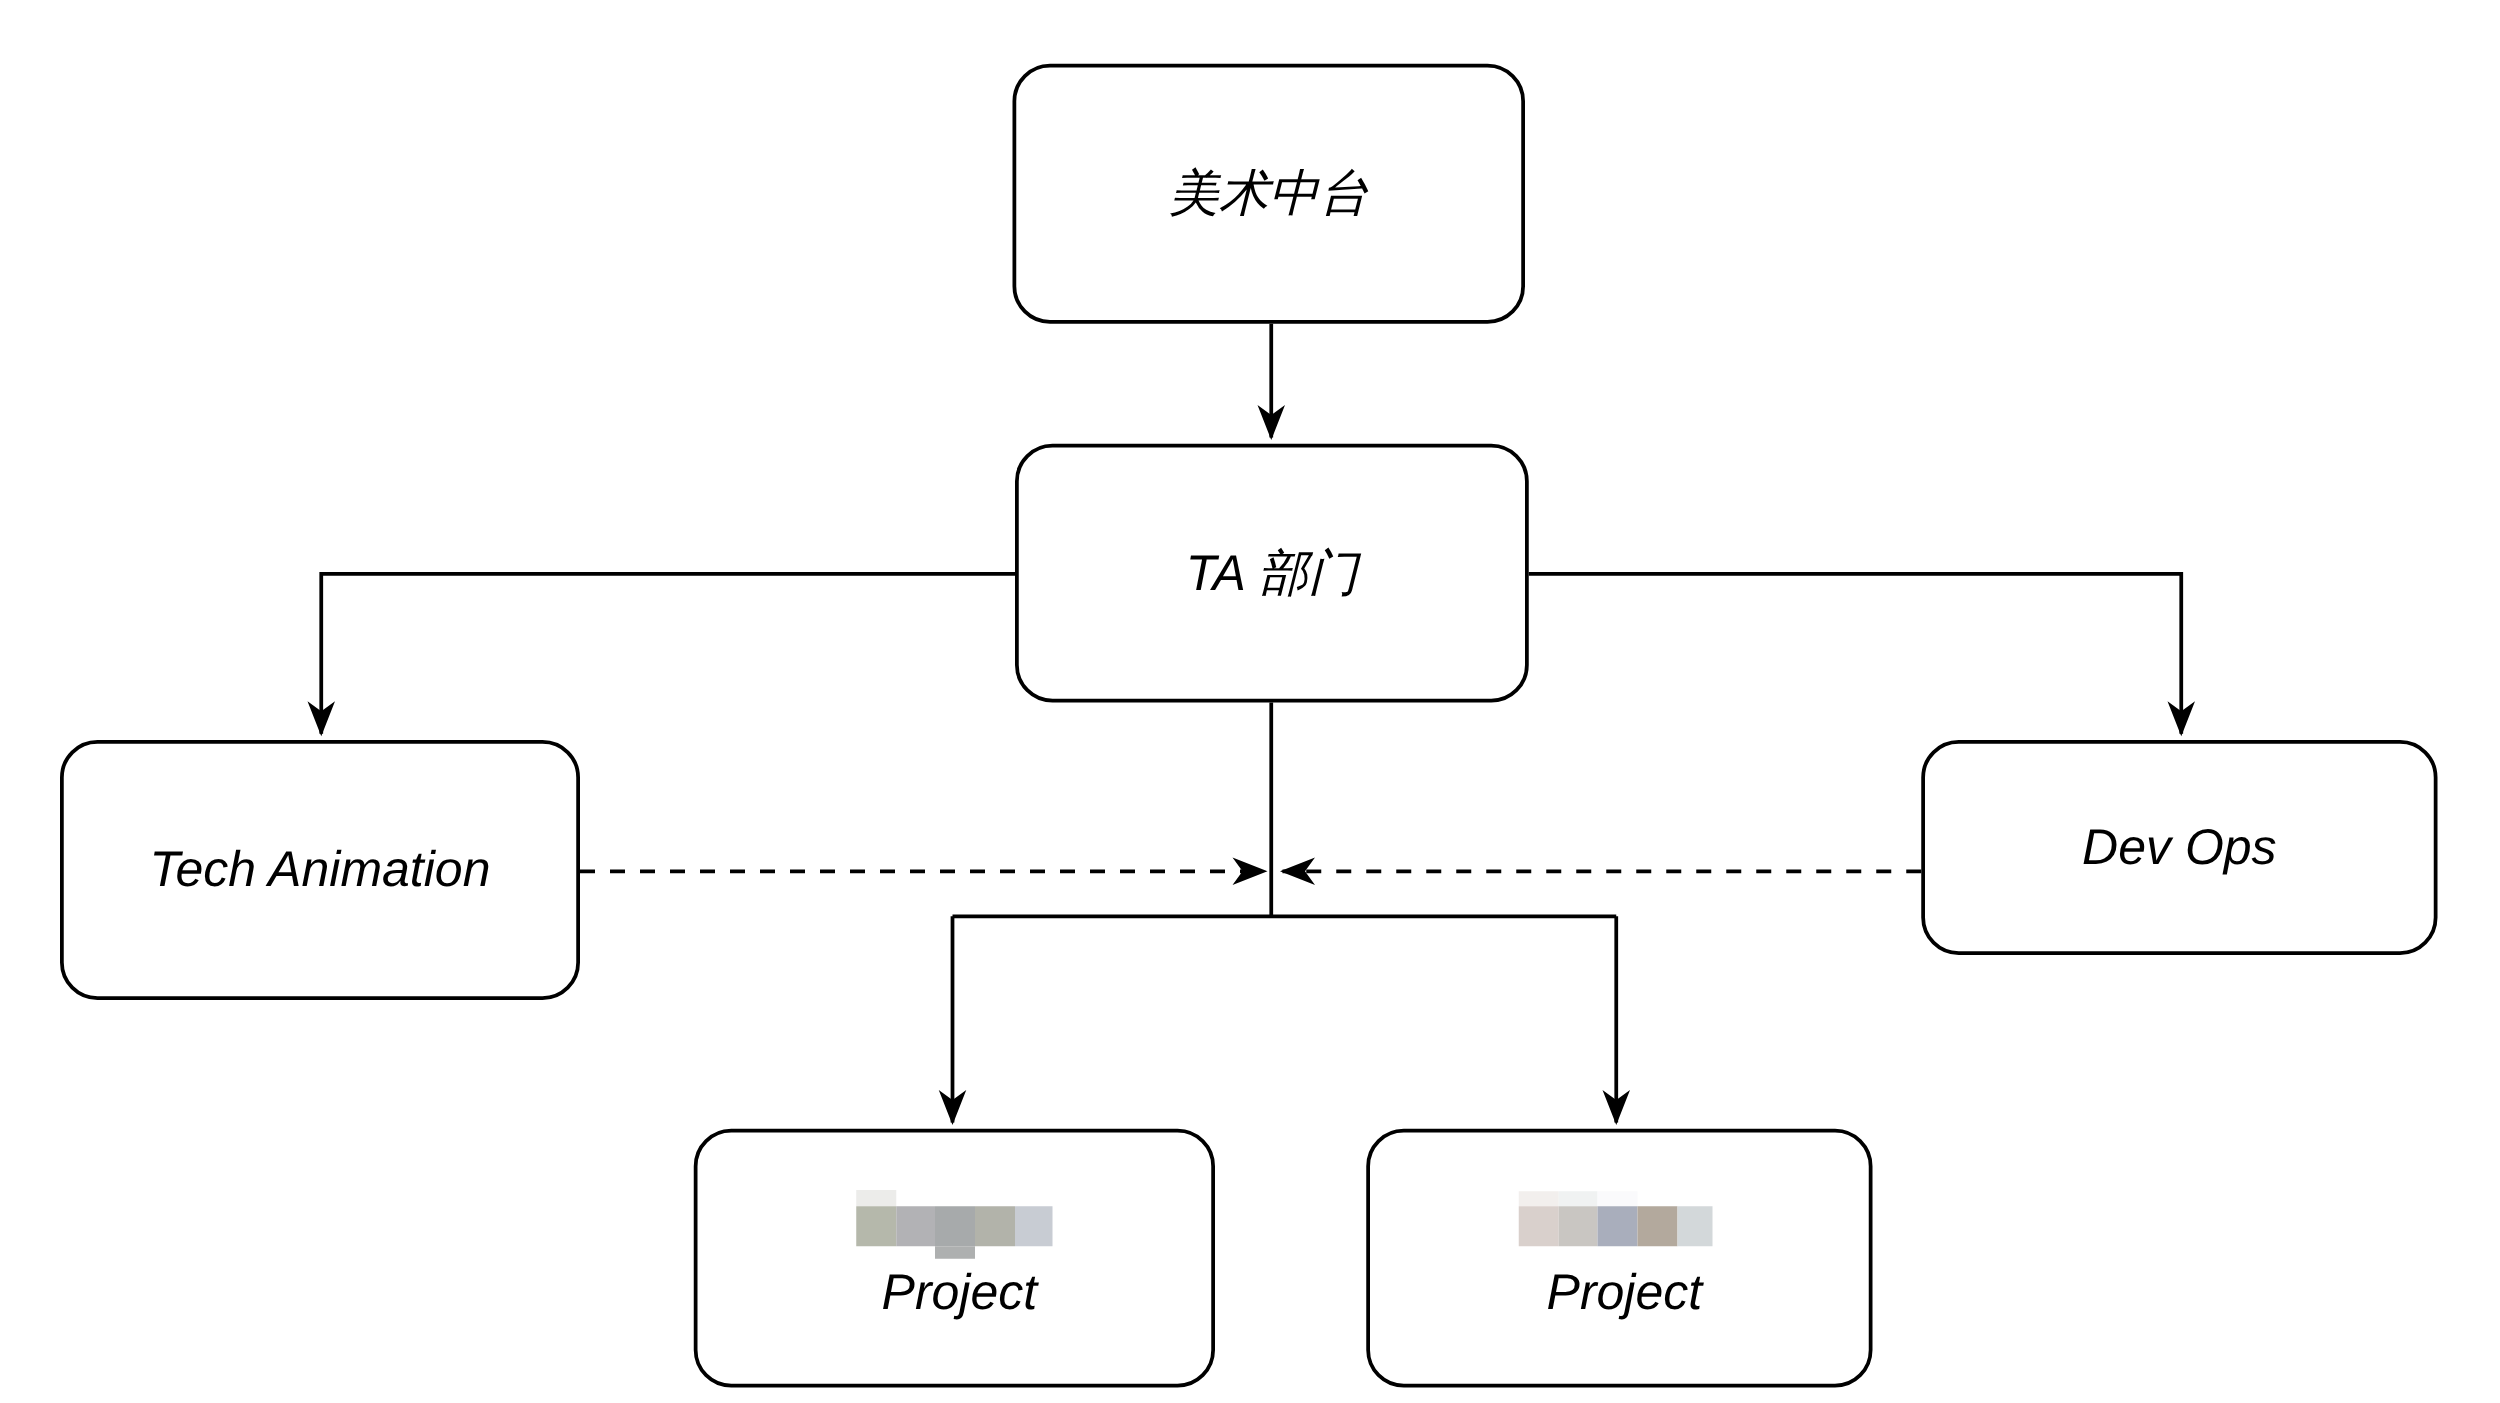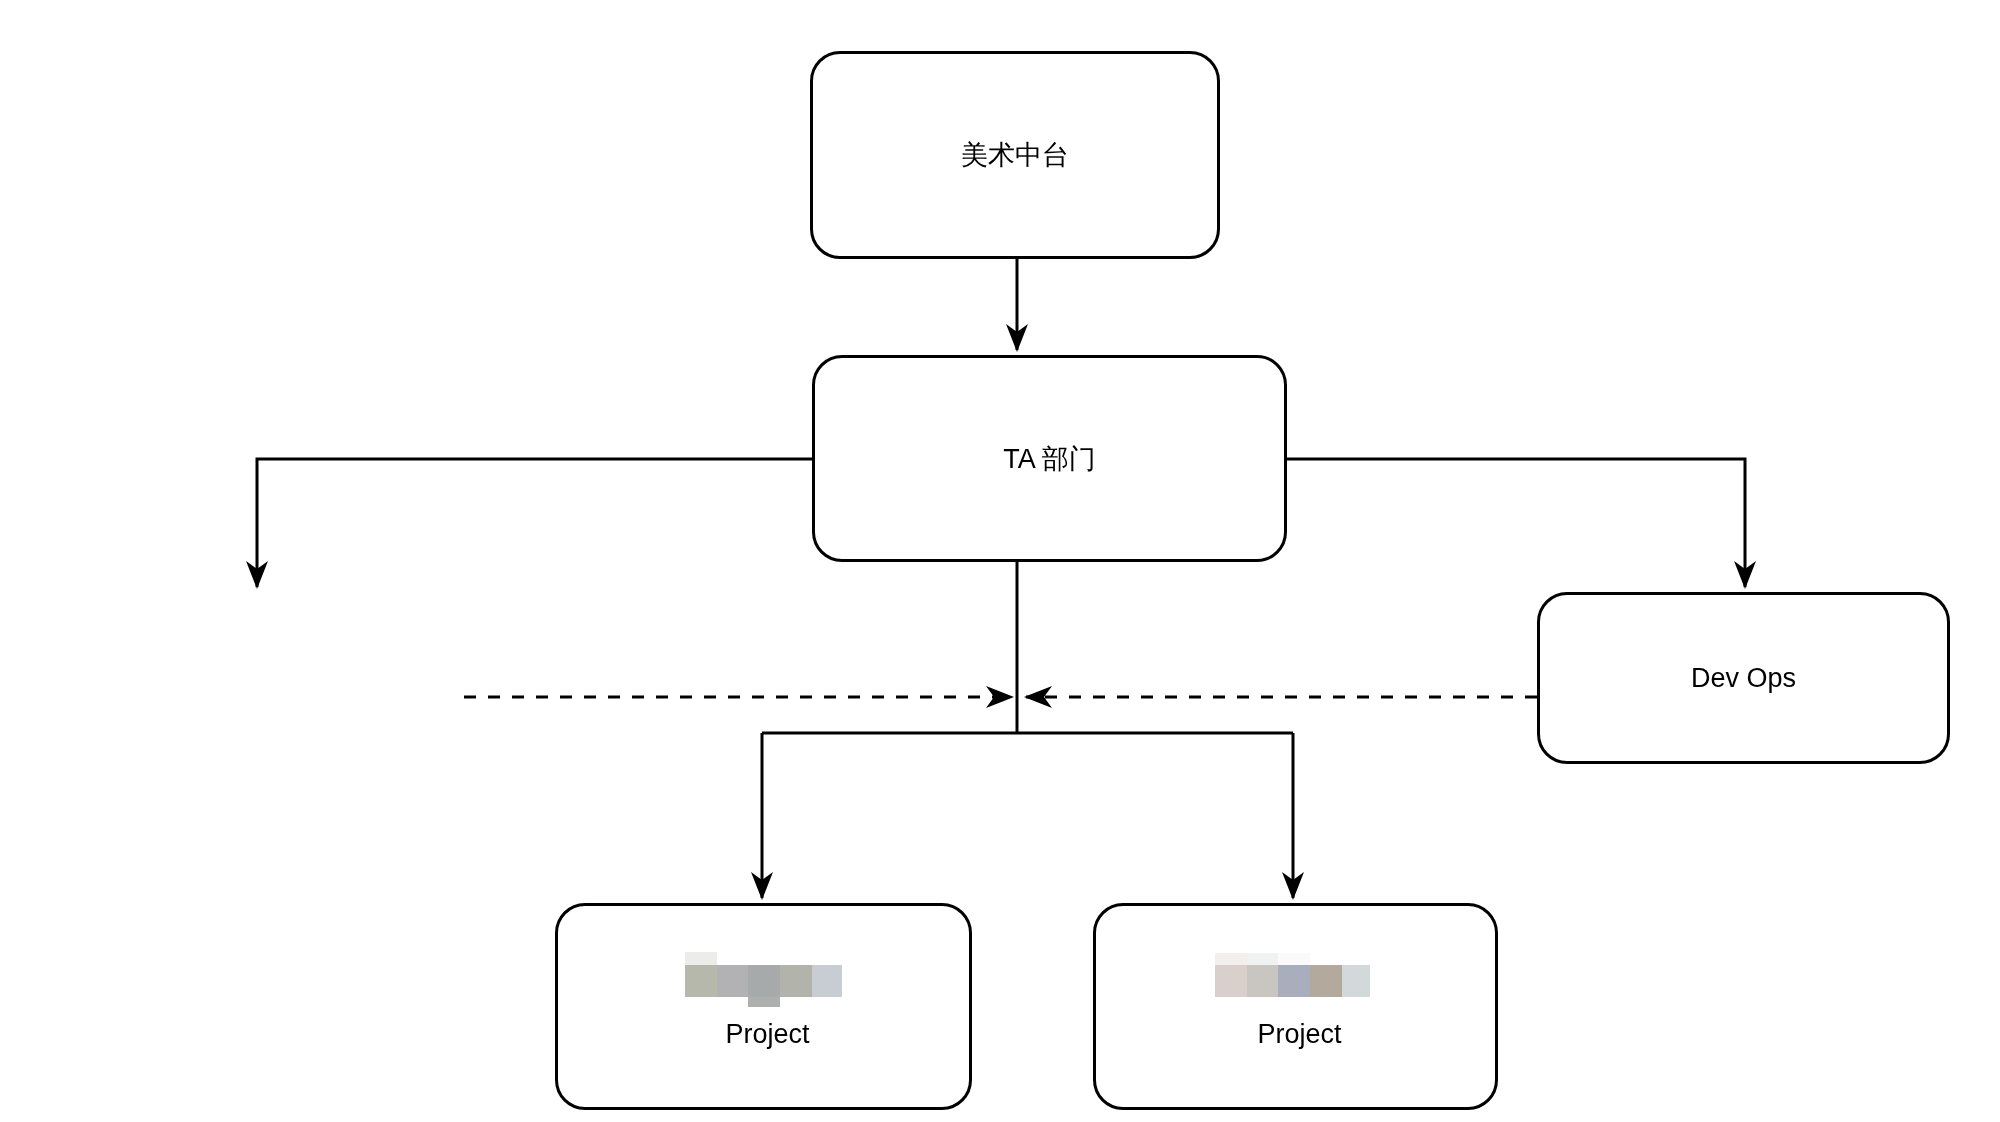--- a/index.html
+++ b/index.html
@@ -26,41 +26,42 @@
     position: absolute;
     box-sizing: border-box;
     background: #ffffff;
     border: 3px solid #000000;
     border-radius: 30px;
     display: flex;
     align-items: center;
     justify-content: center;
   }
   .node .label {
-    font-size: 27px;
+    font-size: 40px;
     line-height: 48px;
     color: #000000;
     text-align: center;
     white-space: nowrap;
+    font-style: italic;
   }
   .node.project .label {
     position: absolute;
     left: 4px;
     top: 106px;
     width: 100%;
     line-height: 44px;
   }
   .mosaic {
     position: absolute;
   }
   .mosaic div {
     position: absolute;
   }
   #node-art        { left: 810px;  top: 51px;  width: 410px; height: 208px; }
-  #node-ta         { left: 812px;  top: 355px; width: 475px; height: 207px; }
+  #node-ta         { left: 812px;  top: 355px; width: 411px; height: 207px; }
   #node-tech-anim  { left: 48px;   top: 592px; width: 416px; height: 208px; }
   #node-dev-ops    { left: 1537px; top: 592px; width: 413px; height: 172px; }
   #node-proj-left  { left: 555px;  top: 903px; width: 417px; height: 207px; }
   #node-proj-right { left: 1093px; top: 903px; width: 405px; height: 207px; }
   #mosaic-left  { left: 127px; top: 46px; width: 157px; height: 55px; }
   #mosaic-right { left: 119px; top: 47px; width: 155px; height: 44px; }
 </style>
 </head>
 <body>
 
@@ -93,20 +94,23 @@
   </svg>
 
   <div class="node" id="node-art">
     <span class="label">美术中台</span>
   </div>
 
   <div class="node" id="node-ta">
     <span class="label">TA 部门</span>
   </div>
 
+  <div class="node" id="node-tech-anim">
+    <span class="label">Tech Animation</span>
+  </div>
 
   <div class="node" id="node-dev-ops">
     <span class="label">Dev Ops</span>
   </div>
 
   <div class="node project" id="node-proj-left">
     <div class="mosaic" id="mosaic-left">
         <div style="left: 0px; top: 0px; width: 32px; height: 13px; background: rgb(236, 236, 234);"></div>
         <div style="left: 0px; top: 13px; width: 32px; height: 32px; background: rgb(181, 184, 171);"></div>
         <div style="left: 32px; top: 13px; width: 31px; height: 32px; background: rgb(178, 178, 181);"></div>

